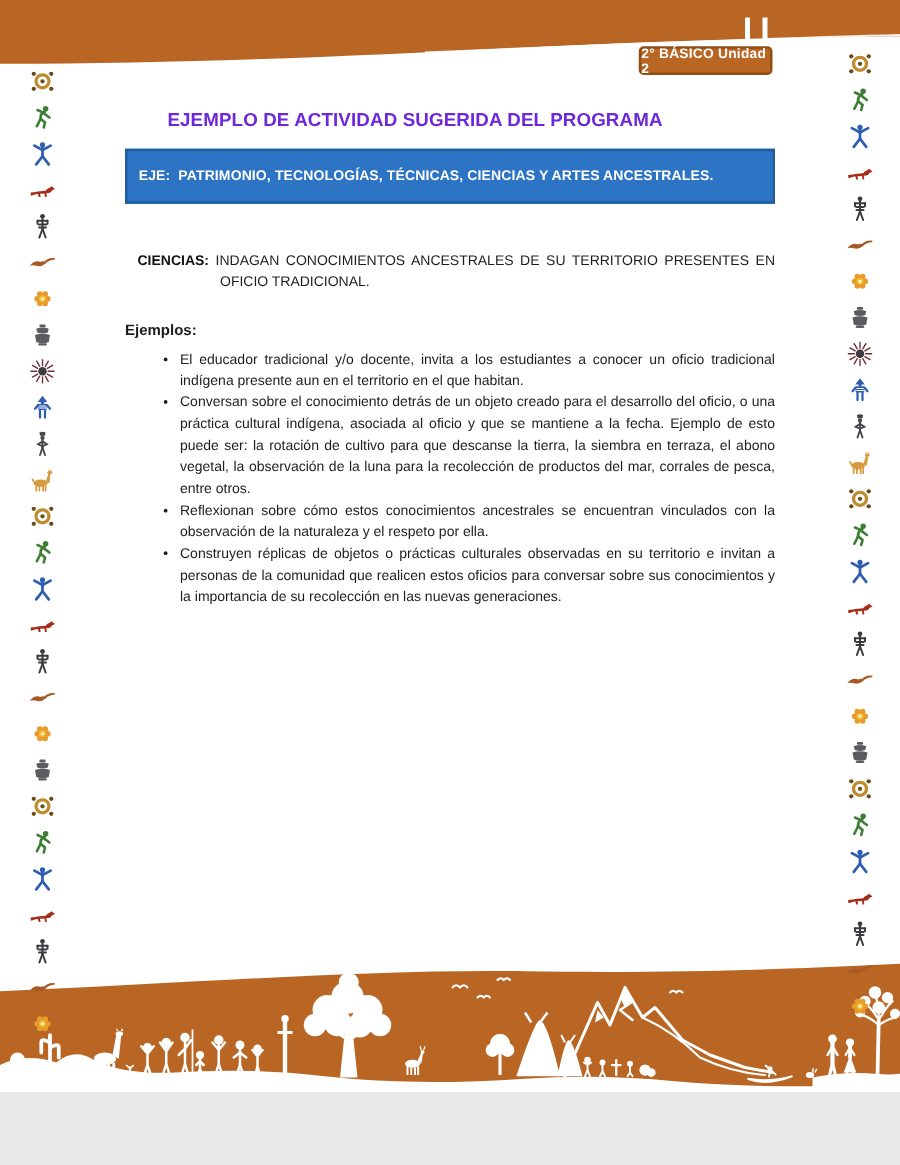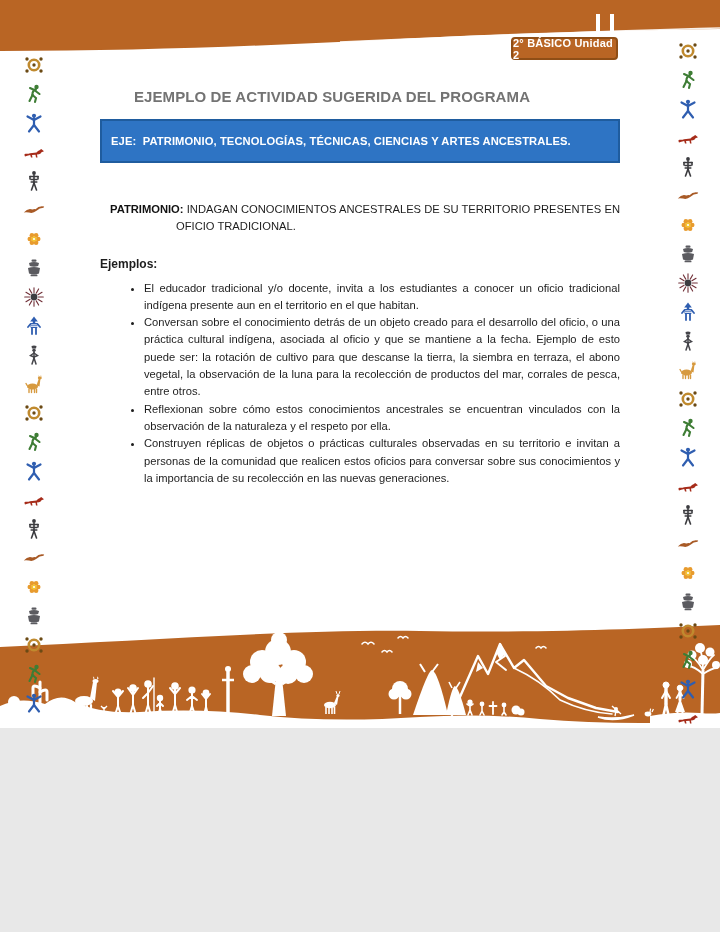--- a/index.html
+++ b/index.html
@@ -2,37 +2,37 @@
 <html style="--orange: #B96524; --orange-dark: #8F4E16; --blue: #2E74C4; --blue-dark: #1F5C9E; --ink: #1d1d1d;"><head>
 <meta charset="utf-8">
 <style>
   :root{
     --orange:#B96524; --orange-dark:#8F4E16;
     --blue:#2E74C4; --blue-dark:#1F5C9E;
     --ink:#1d1d1d;
   }
   html,body{margin:0;padding:0;background:#e8e8e8;}
   .page{
-    position:relative; width:720px; height:728px; margin:0 auto;
+    position:relative; width:720px; height:874px; margin:0 auto;
     background:#fff; overflow:hidden;
     font-family:"Liberation Sans", sans-serif; color:var(--ink);
   }
   .top-band{position:absolute;top:0;left:0;z-index:1;display:block;}
   .unit-tab{
     position:absolute; left:511px; top:37px; width:107px; height:23px; z-index:3;
     box-sizing:border-box; background:var(--orange); border:2px solid var(--orange-dark);
     border-radius:4px; color:#fff; font-size:11px; font-weight:600;
     display:flex; align-items:center; justify-content:center; letter-spacing:.2px;
   }
   .icon-col{position:absolute; display:flex; flex-direction:column; gap:7px; align-items:center; z-index:2;}
   .icon-col.left{left:23px; top:54px;}
   .icon-col.right{right:21px; top:40px;}
   .side-icon{width:22px; height:22px; display:block;}
   .content{position:absolute; left:100px; top:0; width:520px; z-index:2;}
-  .title{font-size:15px; font-weight:700; color:#737373; text-align:center; margin:88px 56px 0 0; letter-spacing:.1px;}
+  .title{font-size:15px; font-weight:700; color:#6d28d9; text-align:center; margin:88px 56px 0 0; letter-spacing:.1px;}
   .eje-banner{
     margin-top:14px; height:44px; box-sizing:border-box;
     background:var(--blue); border:2px solid var(--blue-dark);
     display:flex; align-items:center; padding-left:9px;text-align:center;
   }
   .eje-banner .banner-text{color:#fff; font-weight:700; font-size:11.2px; white-space:pre-wrap; letter-spacing:.1px;}
   .activity{margin:38px 0 0 10px; font-size:11.2px; line-height:17.3px; text-align:justify; padding-left:66px; text-indent:-66px;}
   .activity strong{font-weight:700; color:#111;}
   .examples-label{margin:21px 0 0 0; font-weight:700; font-size:12px;}
   ul.examples{margin:9px 0 0 0; padding-left:44px; font-size:11.2px; line-height:17.3px; text-align:justify;}
@@ -335,21 +335,21 @@
       </svg>
     </aside>
 
   <main class="content">
     <h1 class="title">EJEMPLO DE ACTIVIDAD SUGERIDA DEL PROGRAMA</h1>
 
     <div class="eje-banner">
       <span class="banner-text">EJE:  PATRIMONIO, TECNOLOGÍAS, TÉCNICAS, CIENCIAS Y ARTES ANCESTRALES.</span>
     </div>
 
-    <p class="activity"><strong>PATRIMONIO:</strong> <span>INDAGAN CONOCIMIENTOS ANCESTRALES DE SU TERRITORIO PRESENTES EN OFICIO TRADICIONAL.</span></p>
+    <p class="activity"><strong>CIENCIAS:</strong> <span>INDAGAN CONOCIMIENTOS ANCESTRALES DE SU TERRITORIO PRESENTES EN OFICIO TRADICIONAL.</span></p>
 
     <p class="examples-label">Ejemplos:</p>
 
     <ul class="examples">
         <li>El educador tradicional y/o docente, invita a los estudiantes a conocer un oficio tradicional indígena presente aun en el territorio en el que habitan.</li>
         <li>Conversan sobre el conocimiento detrás de un objeto creado para el desarrollo del oficio, o una práctica cultural indígena, asociada al oficio y que se mantiene a la fecha. Ejemplo de esto puede ser: la rotación de cultivo para que descanse la tierra, la siembra en terraza, el abono vegetal, la observación de la luna para la recolección de productos del mar, corrales de pesca, entre otros.</li>
         <li>Reflexionan sobre cómo estos conocimientos ancestrales se encuentran vinculados con la observación de la naturaleza y el respeto por ella.</li>
         <li>Construyen réplicas de objetos o prácticas culturales observadas en su territorio e invitan a personas de la comunidad que realicen estos oficios para conversar sobre sus conocimientos y la importancia de su recolección en las nuevas generaciones.</li>
       </ul>
   </main>

